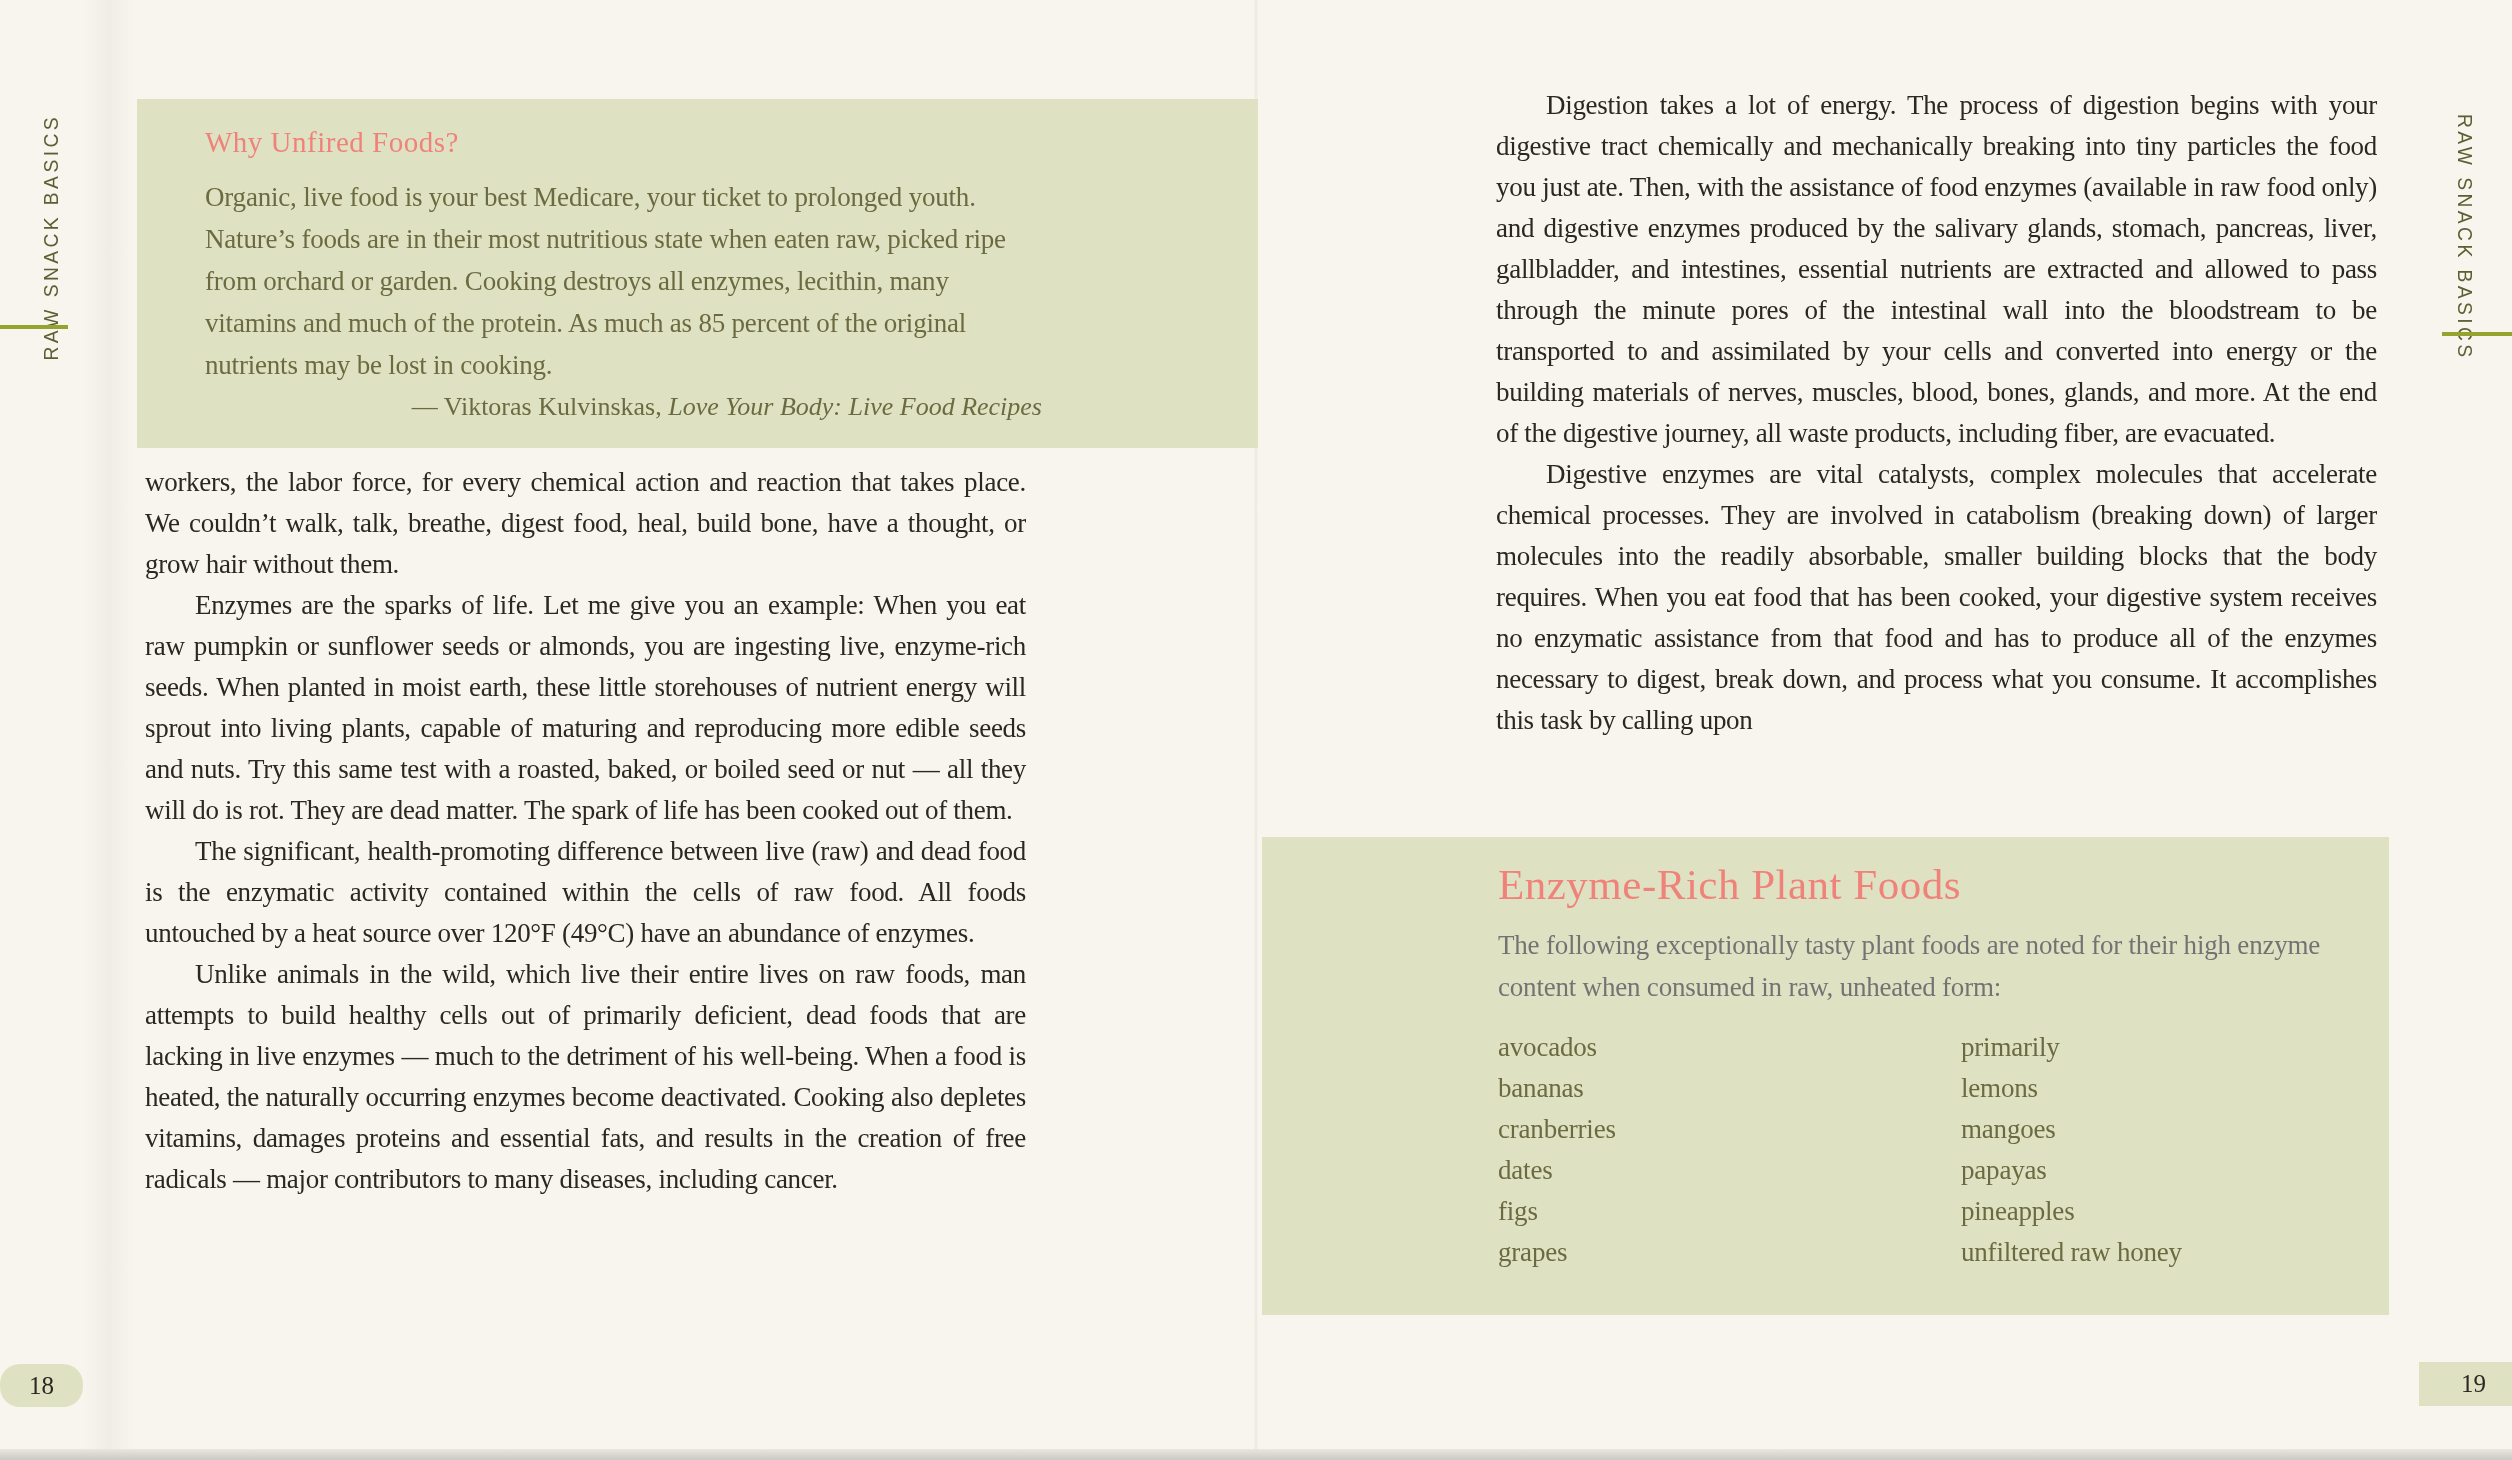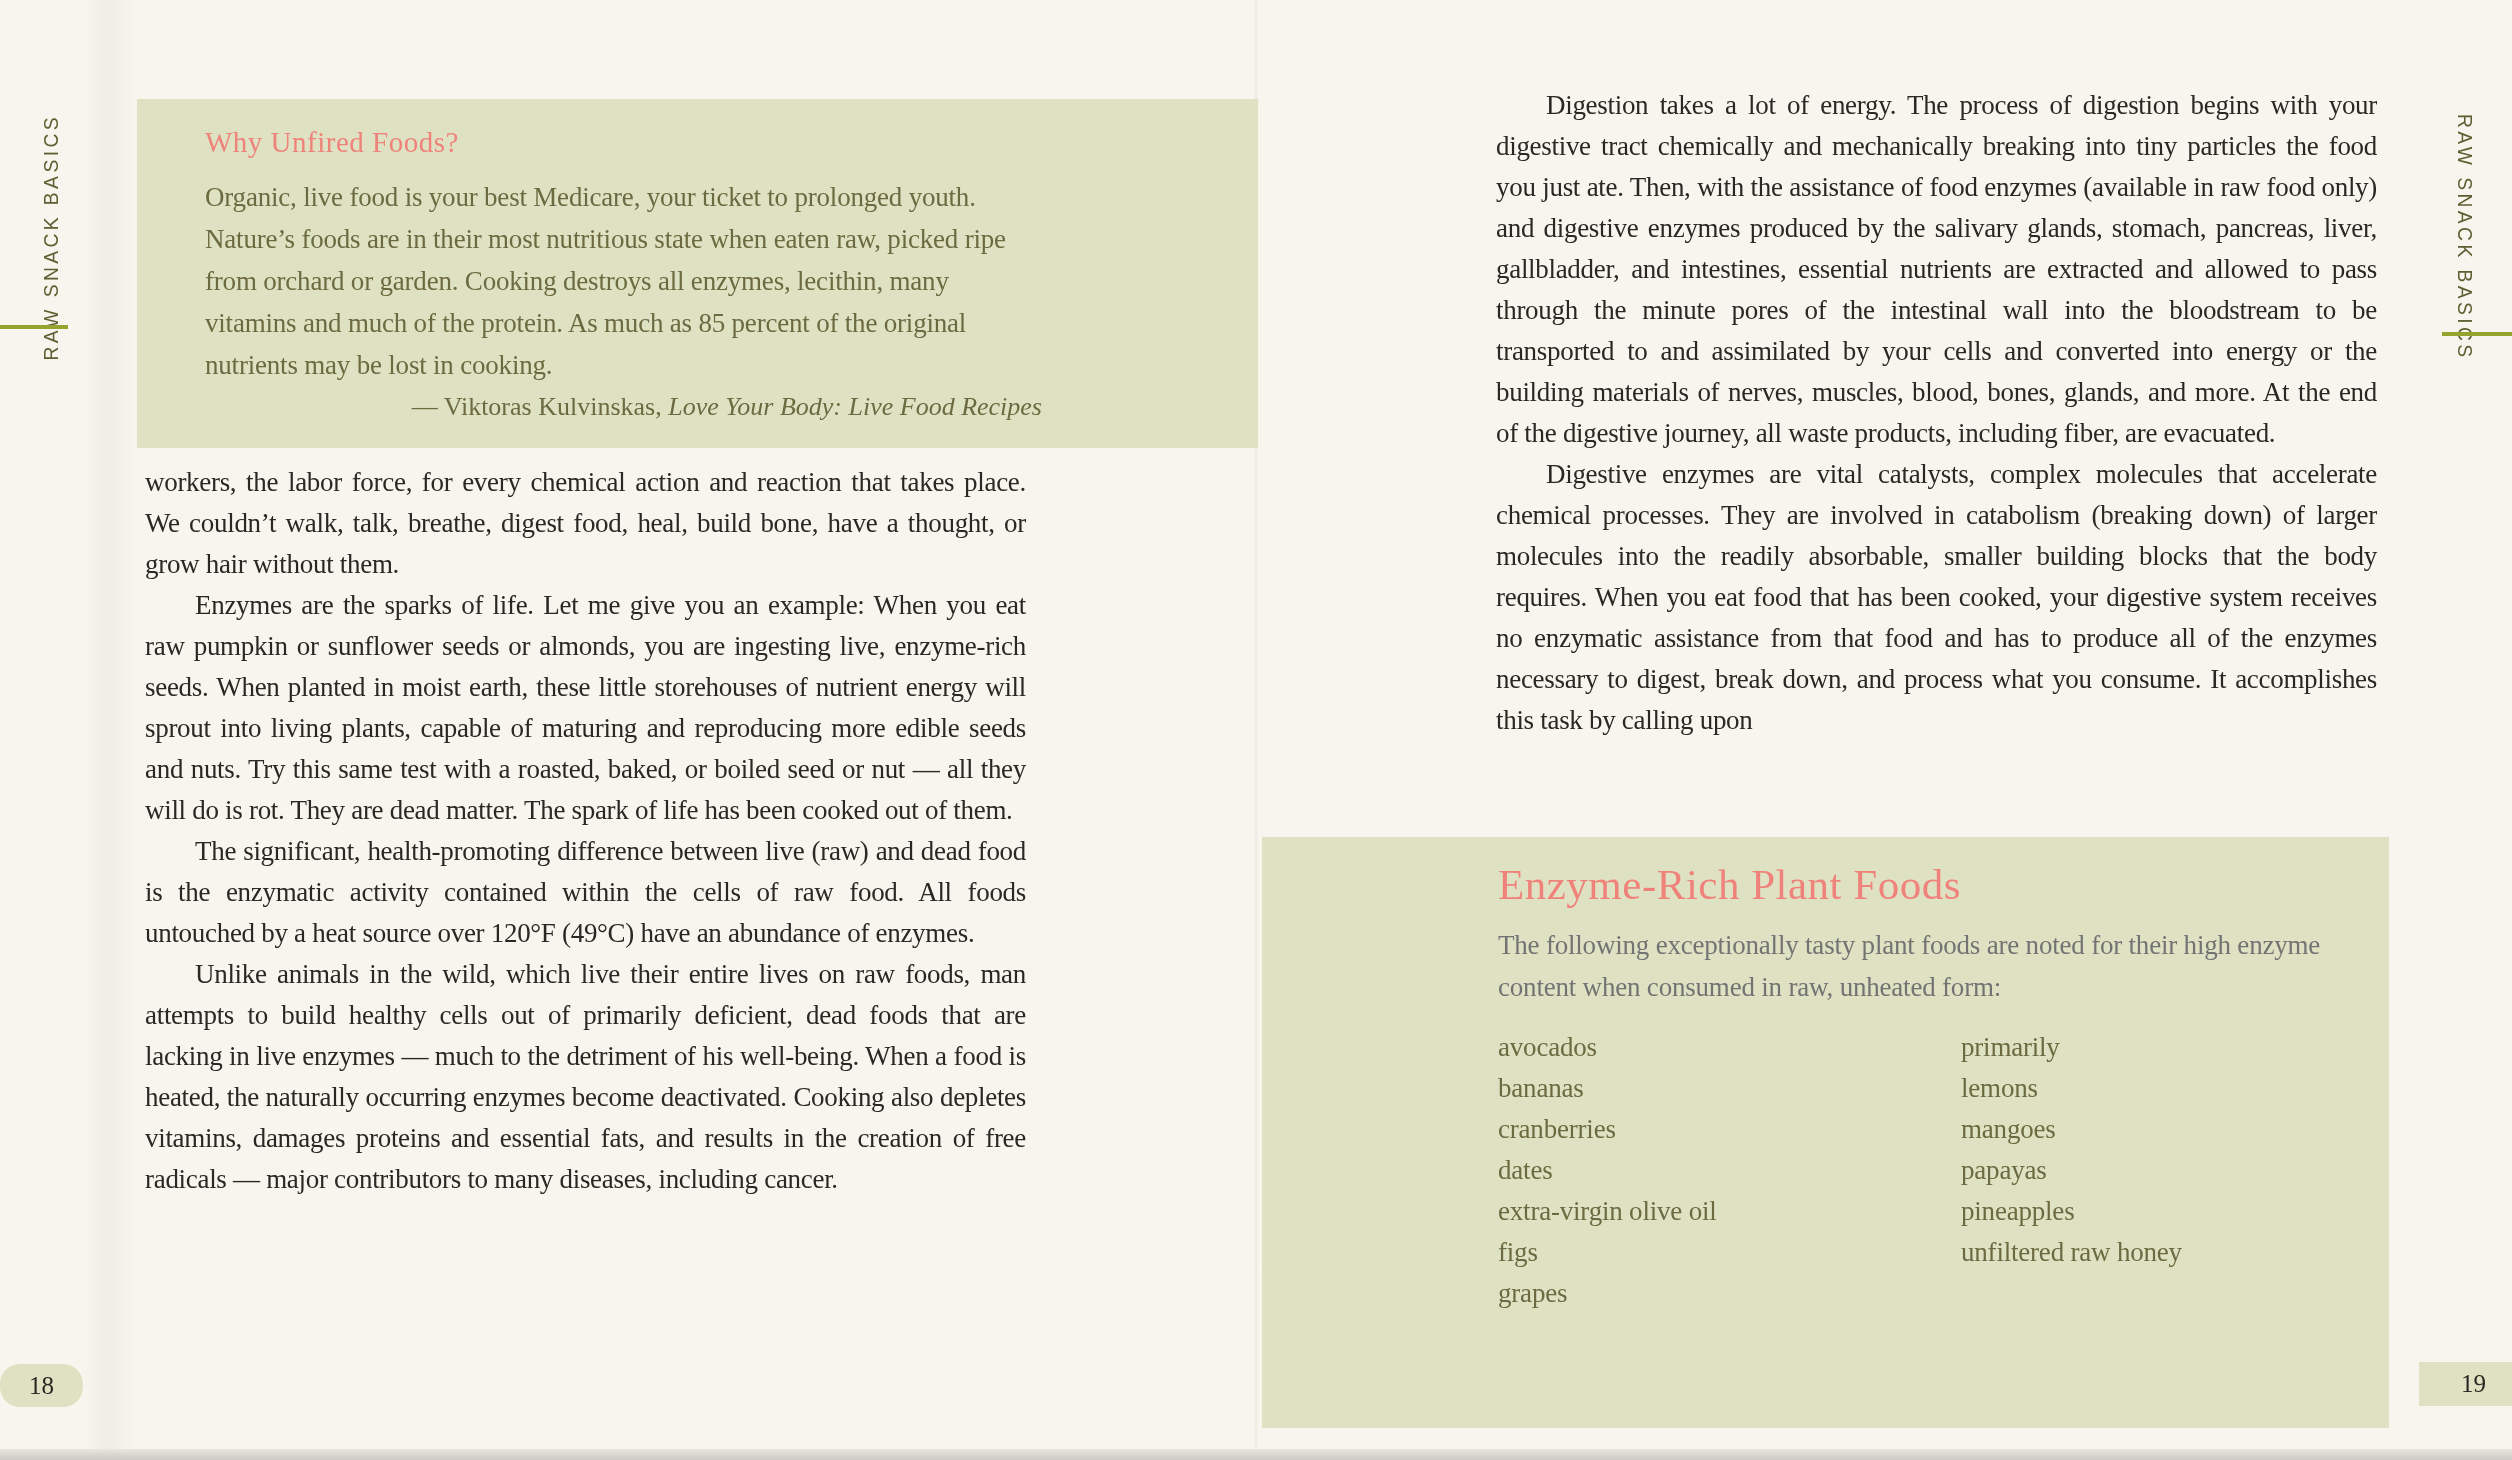--- a/index.html
+++ b/index.html
@@ -37,21 +37,21 @@
   }
   .margin-label.left  { left: 41px;  top: 114px; writing-mode: vertical-rl; transform: rotate(180deg); }
   .margin-label.right { right: 37px; top: 114px; writing-mode: vertical-rl; }
   .margin-rule { position: absolute; height: 3.9px; background: #94a42f; }
   .margin-rule.left  { left: 0;  top: 325px; width: 68px; }
   .margin-rule.right { right: 0; top: 332px; width: 70px; }
 
   
   .green-box { position: absolute; background: #dfe2c2; box-sizing: border-box; }
   .quote-box { left: 137px; top: 99px; width: 1121px; height: 349px; padding: 15.5px 0 0 68px; }
-  .food-box  { left: 1262px; top: 837px; width: 1127px; height: 591px; padding: 21px 0 11px 236px; }
+  .food-box  { left: 1262px; top: 837px; width: 1127px; height: 478px; padding: 21px 0 11px 236px; }
 
   .box-heading {
     margin: 0; font-weight: normal;
     font-size: 29px; line-height: 54px;
     color: #ef837b; letter-spacing: 0.5px;
   }
   .food-box .box-heading { font-size: 43px; }
 
   .quote-text {
     margin: 7.7px 0 0 0; width: 837px;
@@ -136,21 +136,20 @@
 
   <div class="green-box food-box">
     <h2 class="box-heading">Enzyme-Rich Plant Foods</h2>
     <p class="food-intro">The following exceptionally tasty plant foods are noted for their high enzyme content when consumed in raw, unheated form:</p>
     <div class="food-columns">
       <ul class="food-col first">
         <li>avocados</li>
         <li>bananas</li>
         <li>cranberries</li>
         <li>dates</li>
-        <li>extra-virgin olive oil</li>
         <li>figs</li>
         <li>grapes</li>
       </ul>
       <ul class="food-col">
         <li>primarily</li>
         <li>lemons</li>
         <li>mangoes</li>
         <li>papayas</li>
         <li>pineapples</li>
         <li>unfiltered raw honey</li>

